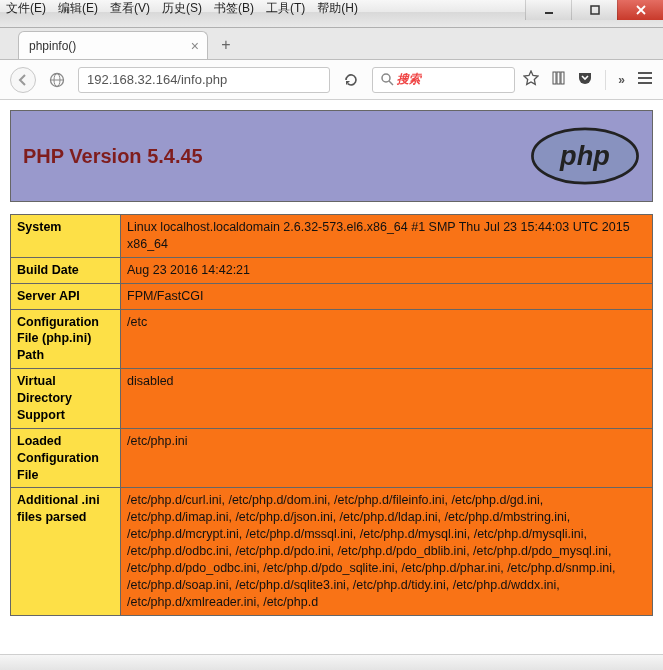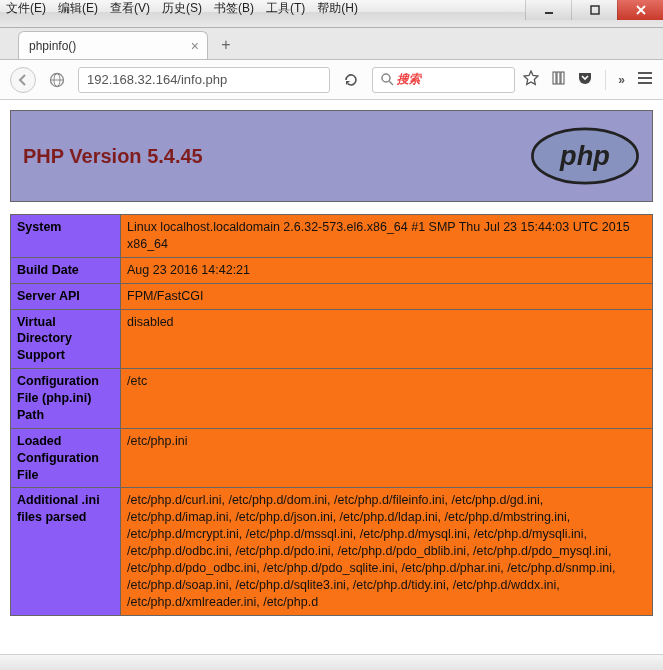--- a/index.html
+++ b/index.html
@@ -77,21 +77,21 @@
   .php-logo{
     width:110px; height:58px;
   }
 
   table.info{
     width:100%; border-collapse:collapse; font-family: Tahoma, sans-serif; font-size:12.5px;
   }
   table.info td{
     border:1px solid #666; padding:4px 6px; vertical-align:top; line-height:1.35;
   }
-  td.k{ background:#8b5cf6; font-weight:bold; width:110px;margin-left:43px;}
+  td.k{ background:#fde047; font-weight:bold; width:110px;margin-left:43px;}
   td.v{ background:#f97316; color:#111; word-break:break-word;}
 
   
   .bottombar{
     position:absolute; left:0; right:0; bottom:0; height:16px;
     background:linear-gradient(to bottom,#f6f6f6,#e4e4e4); border-top:1px solid #cfcfcf;
   }
 </style>
 </head>
 <body>
@@ -216,28 +216,28 @@
             </tr>
             <tr>
               <td class="k">Build Date</td>
               <td class="v">Aug 23 2016 14:42:21</td>
             </tr>
             <tr>
               <td class="k">Server API</td>
               <td class="v">FPM/FastCGI</td>
             </tr>
             <tr>
+              <td class="k">Configuration File (php.ini) Path</td>
+              <td class="v">/etc</td>
+            </tr>
+            <tr>
               <td class="k">Virtual Directory Support</td>
               <td class="v">disabled</td>
             </tr>
             <tr>
-              <td class="k">Configuration File (php.ini) Path</td>
-              <td class="v">/etc</td>
-            </tr>
-            <tr>
               <td class="k">Loaded Configuration File</td>
               <td class="v">/etc/php.ini</td>
             </tr>
             <tr>
               <td class="k">Additional .ini files parsed</td>
               <td class="v">/etc/php.d/curl.ini, /etc/php.d/dom.ini, /etc/php.d/fileinfo.ini, /etc/php.d/gd.ini, /etc/php.d/imap.ini, /etc/php.d/json.ini, /etc/php.d/ldap.ini, /etc/php.d/mbstring.ini, /etc/php.d/mcrypt.ini, /etc/php.d/mssql.ini, /etc/php.d/mysql.ini, /etc/php.d/mysqli.ini, /etc/php.d/odbc.ini, /etc/php.d/pdo.ini, /etc/php.d/pdo_dblib.ini, /etc/php.d/pdo_mysql.ini, /etc/php.d/pdo_odbc.ini, /etc/php.d/pdo_sqlite.ini, /etc/php.d/phar.ini, /etc/php.d/snmp.ini, /etc/php.d/soap.ini, /etc/php.d/sqlite3.ini, /etc/php.d/tidy.ini, /etc/php.d/wddx.ini, /etc/php.d/xmlreader.ini, /etc/php.d</td>
             </tr>
           </tbody>
       </table>
     </div>

